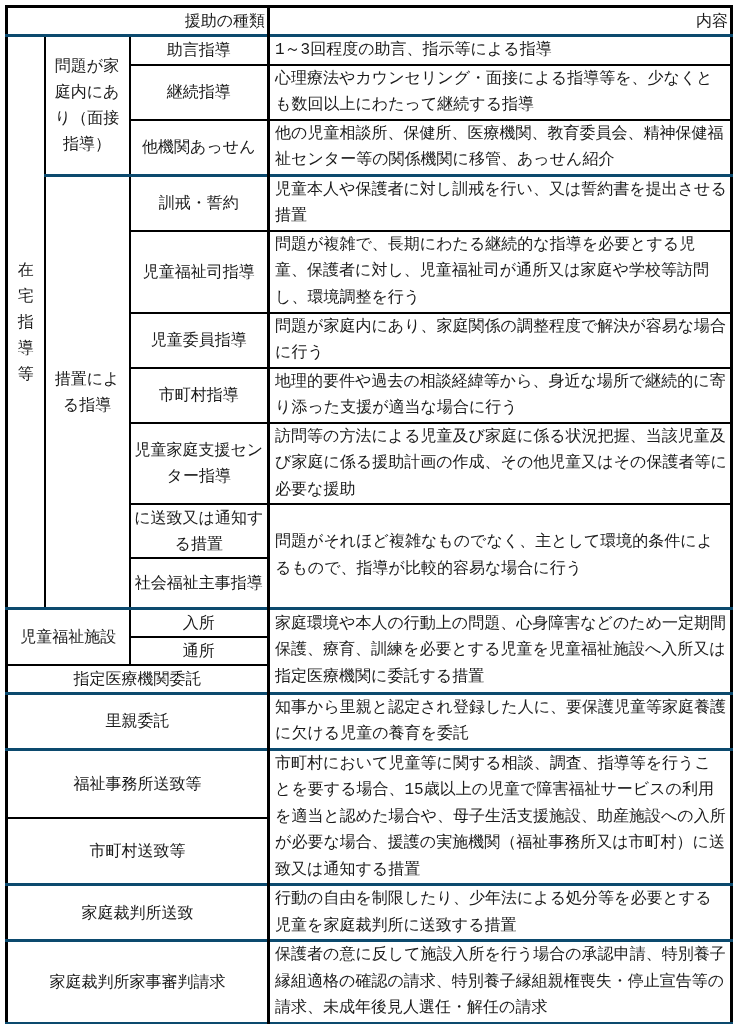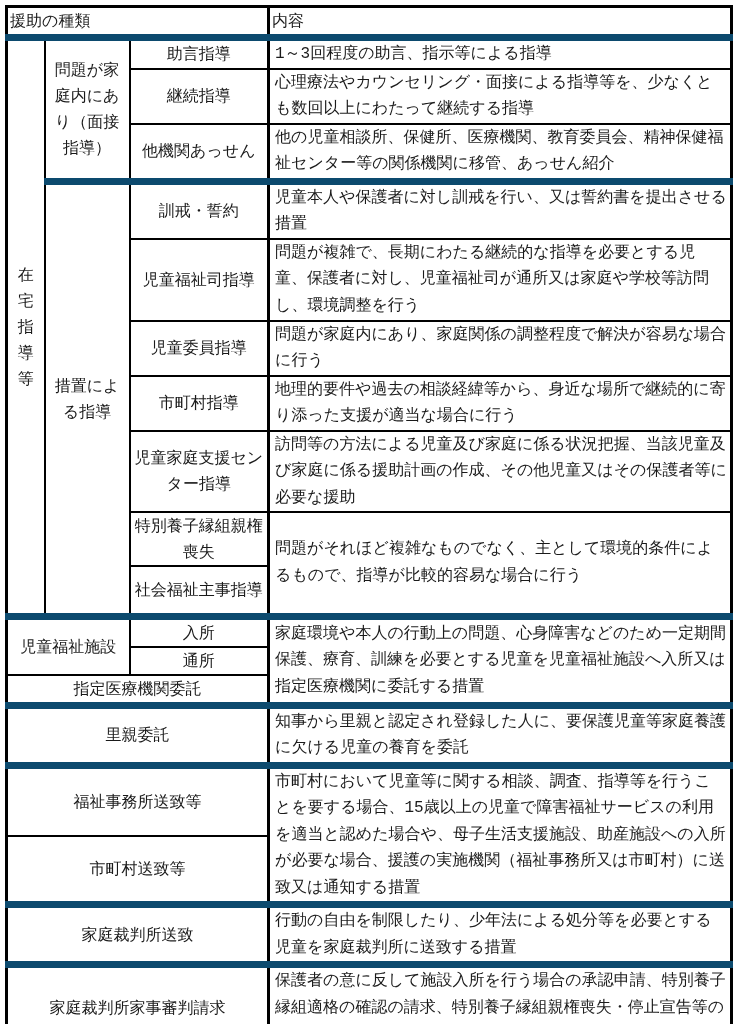--- a/index.html
+++ b/index.html
@@ -31,24 +31,24 @@
   td.desc {
     text-align: left;
     vertical-align: middle;
     line-height: 26.5px;
     padding: 0 3px 0 5px;
     border-left: 3px solid #000;
     font-family: Liberation Mono, monospace;
   }
   td.th {
     font-size: 16px;
-    text-align: left;
+    text-align: right;
     vertical-align: middle;
   }
-  tr.hb > td { border-top: 7px solid #0c4a6e; }
+  tr.hb > td { border-top: 3px solid #0c4a6e; }
   
   tr.r-header { height: 27px; }
   tr.r-advice { height: 27px; }
   tr.r-continuous { height: 54px; margin-left: 28px; }
   tr.r-otheragency { height: 54px; }
   tr.r-admonition { height: 54px; }
   tr.r-cwofficer { height: 82px; }
   tr.r-commissioner { height: 53px; margin-left: 44px; }
   tr.r-muniguide { height: 54px; }
   tr.r-supportcenter { height: 81px; }
@@ -111,21 +111,21 @@
     </tr>
     <tr class="r-muniguide">
       <td class="type">市町村指導</td>
       <td class="desc">地理的要件や過去の相談経緯等から、身近な場所で継続的に寄り添った支援が適当な場合に行う</td>
     </tr>
     <tr class="r-supportcenter">
       <td class="type">児童家庭支援センター指導</td>
       <td class="desc">訪問等の方法による児童及び家庭に係る状況把握、当該児童及び家庭に係る援助計画の作成、その他児童又はその保護者等に必要な援助</td>
     </tr>
     <tr class="r-intellectual">
-      <td class="type">特別養子縁組親権喪失</td>
+      <td class="type">に送致又は通知する措置</td>
       <td class="desc" rowspan="2">問題がそれほど複雑なものでなく、主として環境的条件によるもので、指導が比較的容易な場合に行う</td>
     </tr>
     <tr class="r-socialwelfare">
       <td class="type">社会福祉主事指導</td>
     </tr>
 
     <tr class="r-admission hb">
       <td class="type" colspan="2" rowspan="2">児童福祉施設</td>
       <td class="type">入所</td>
       <td class="desc" rowspan="3">家庭環境や本人の行動上の問題、心身障害などのため一定期間保護、療育、訓練を必要とする児童を児童福祉施設へ入所又は指定医療機関に委託する措置</td>

